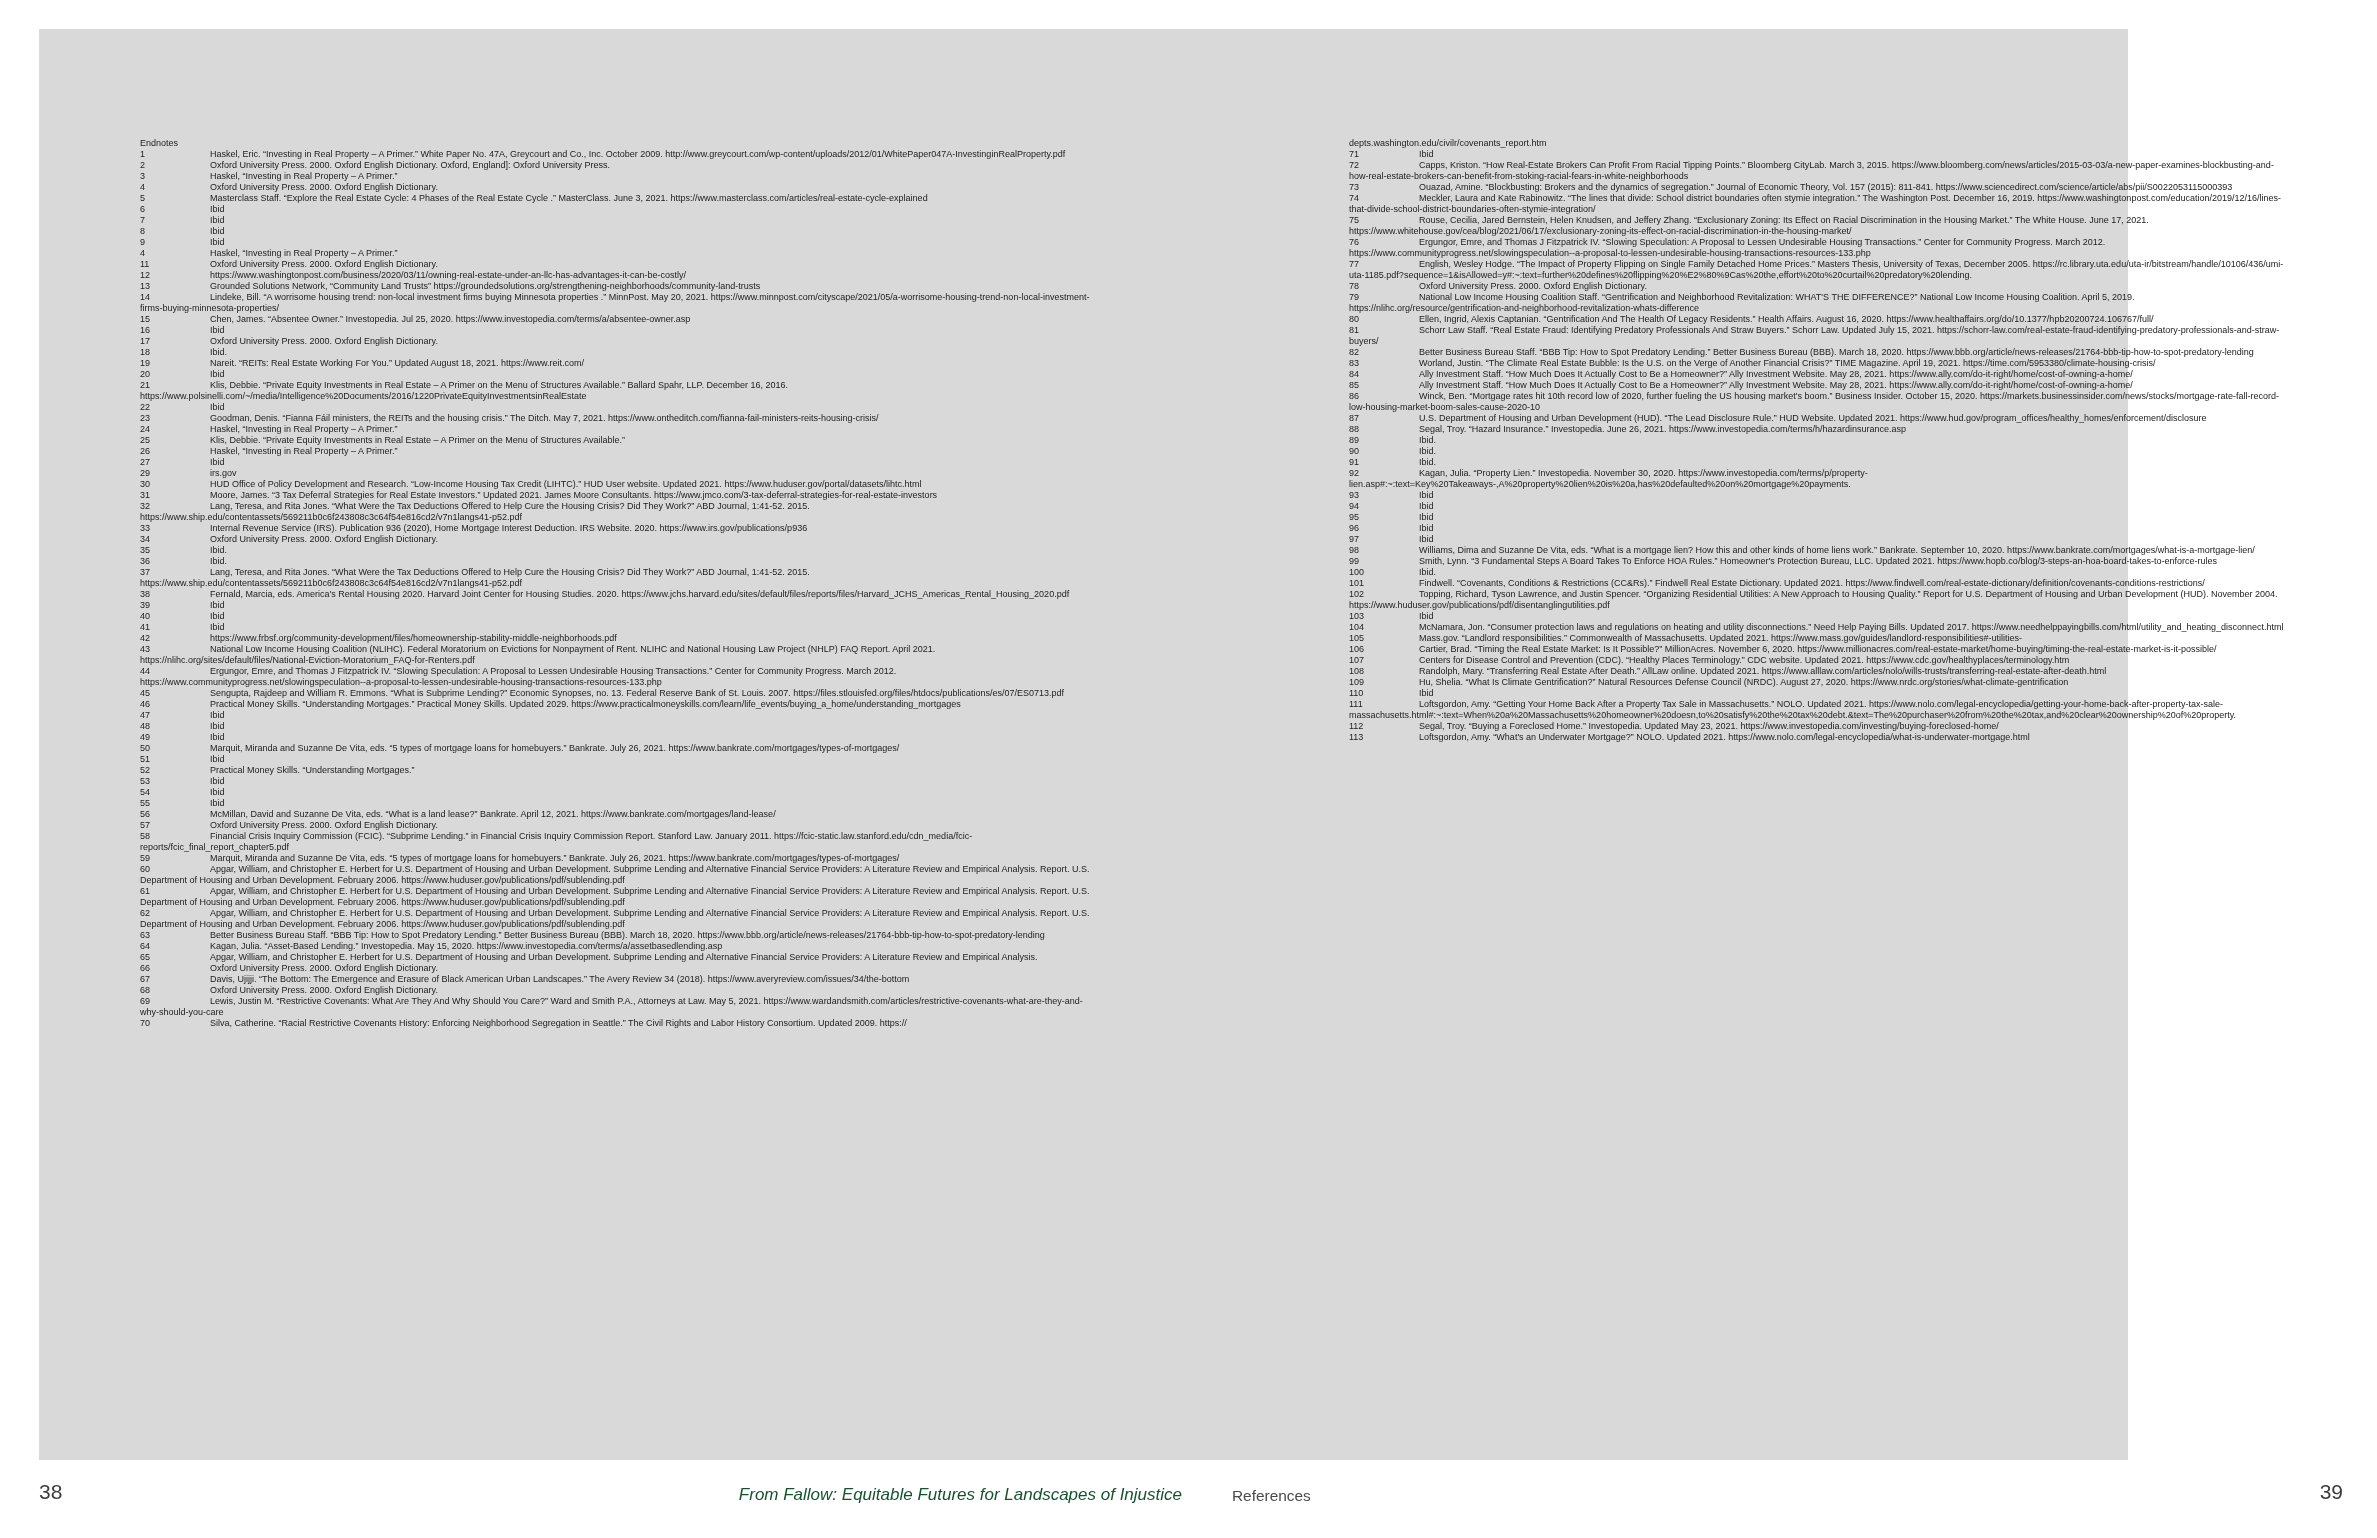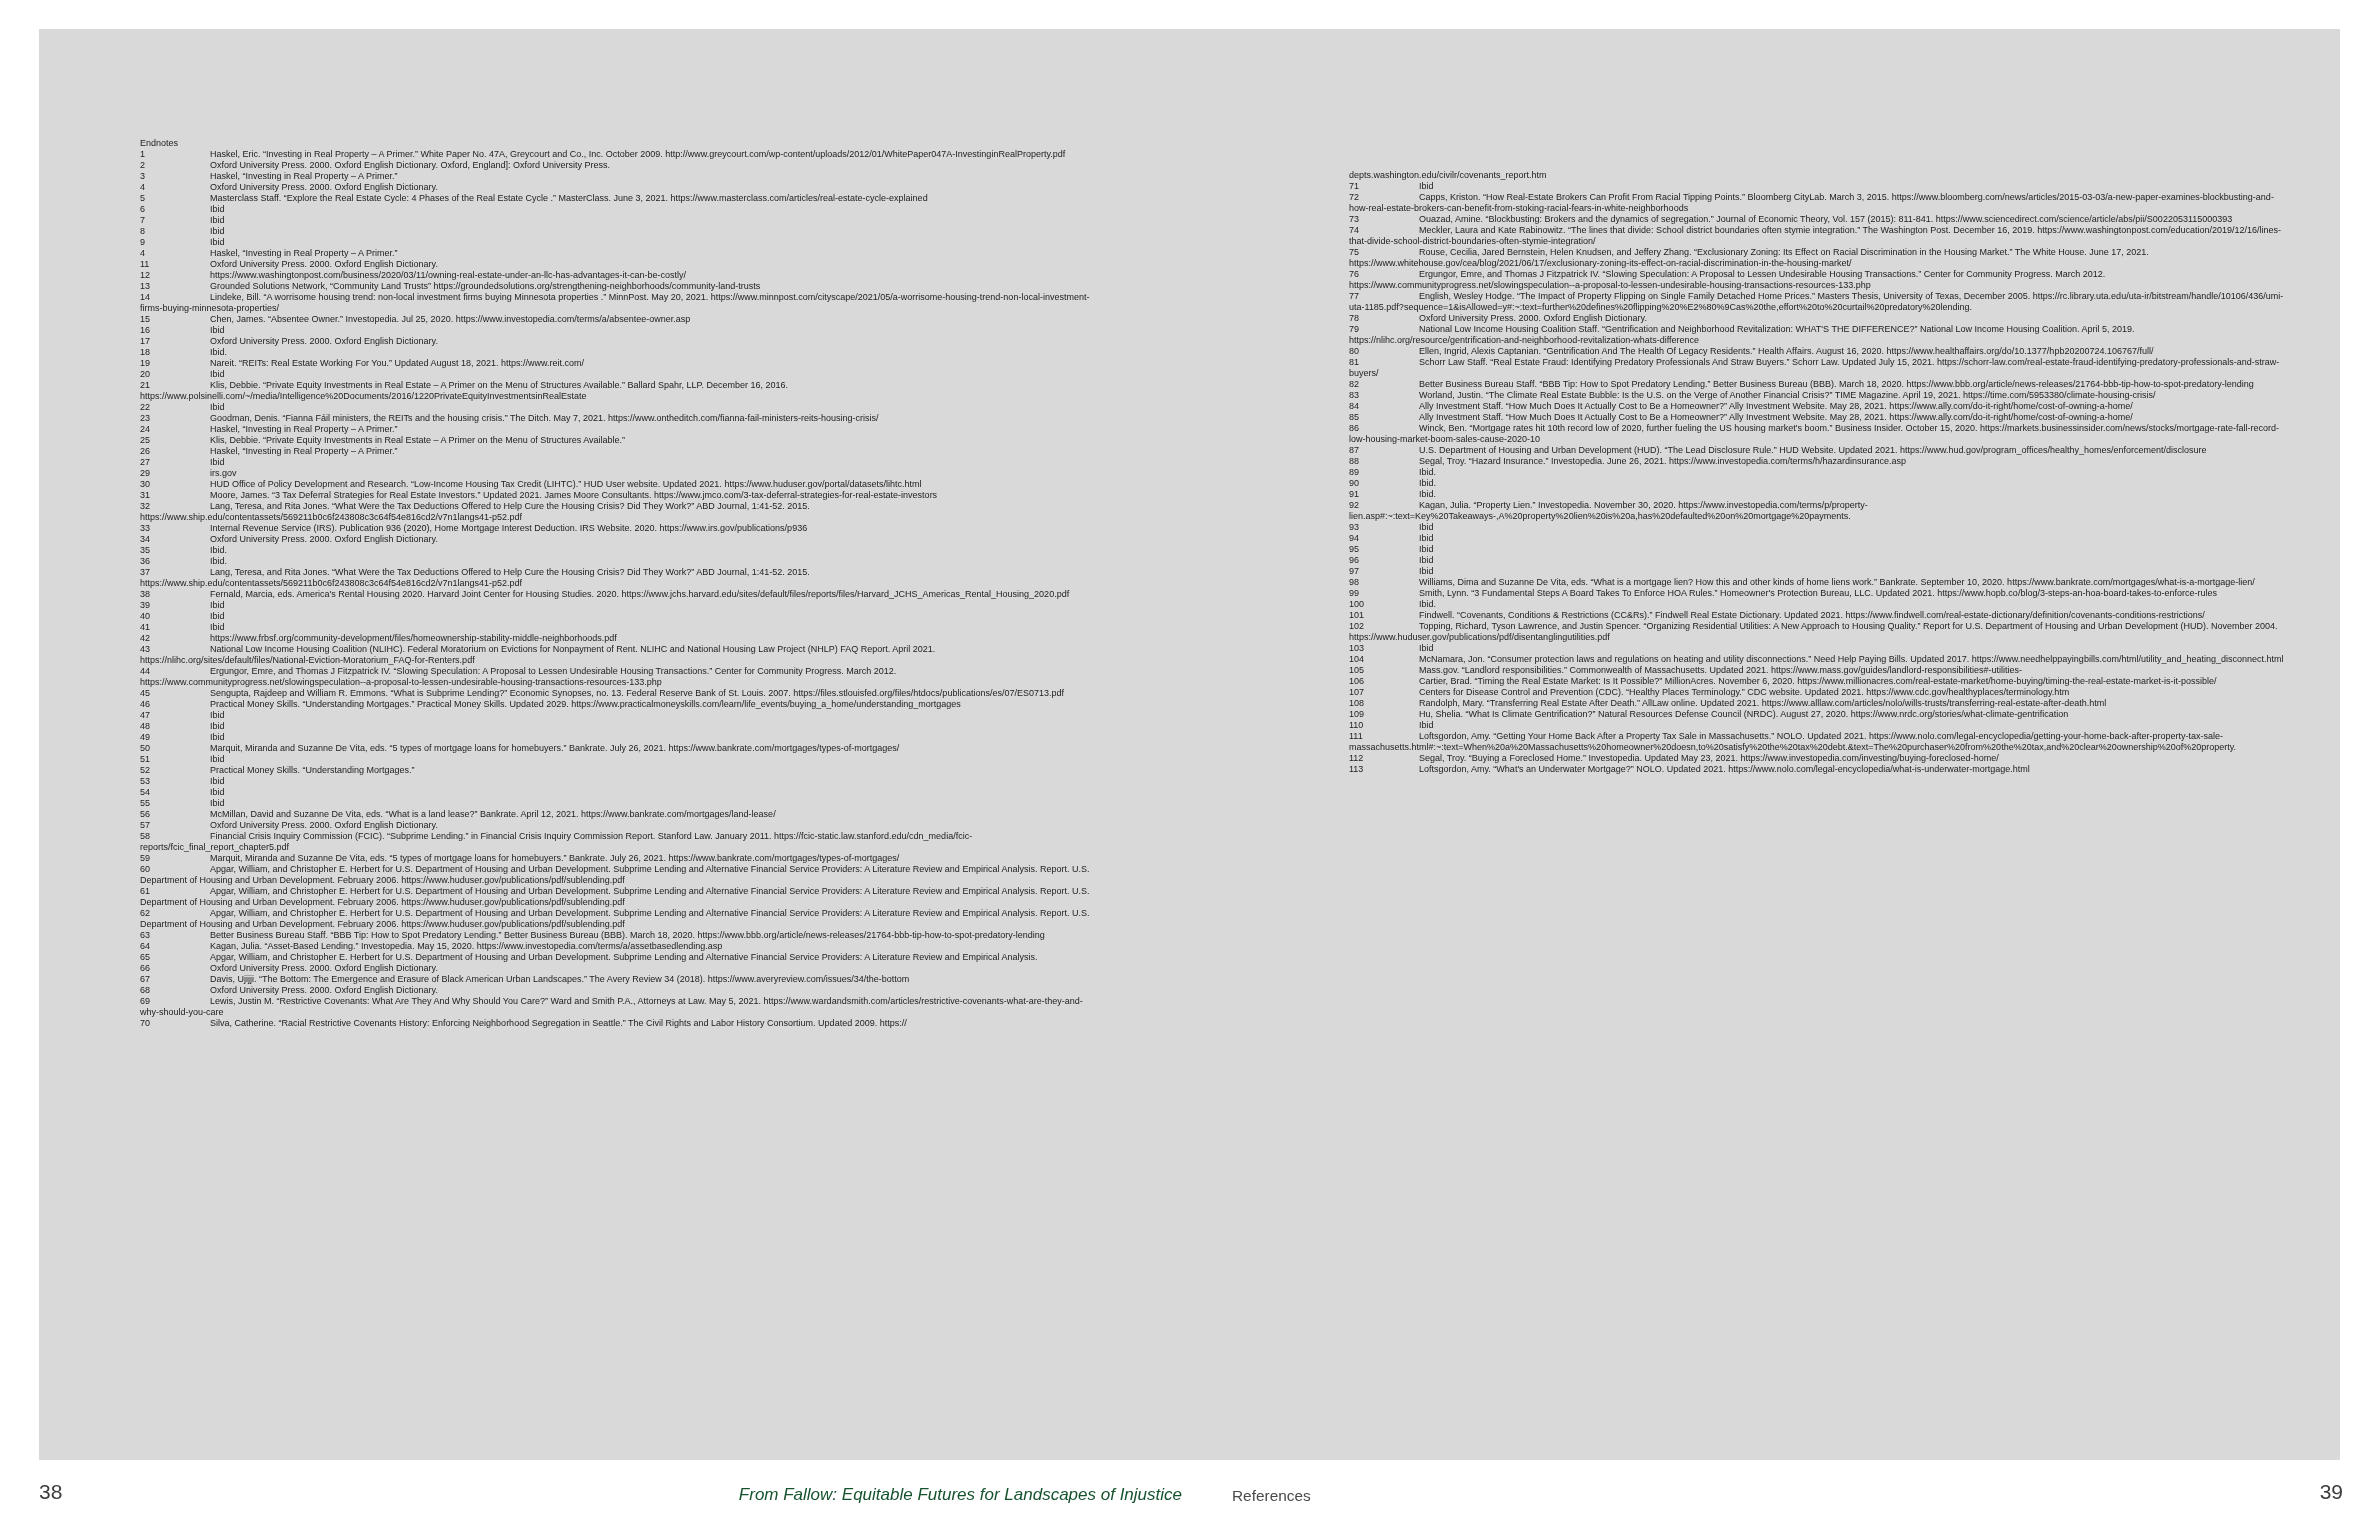--- a/index.html
+++ b/index.html
@@ -5,32 +5,32 @@
   html, body { margin: 0; padding: 0; }
   body {
     width: 2377px; height: 1538px;
     background: #ffffff;
     font-family: "Liberation Sans", sans-serif;
     position: relative;
     overflow: hidden;
   }
   .spread {
     position: absolute; left: 39px; top: 29px;
-    width: 2301px; height: 1431px;
+    width: 2089px; height: 1431px;
     background: #d9d9d9;
   }
   .col {
     position: absolute; top: 109px;
     font-size: 9px; line-height: 11px;
     color: #222222;
   }
   .col-left  { left: 101px;  width: 951px; }
   .col-right { left: 1310px; width: 940px; }
   .endnotes-heading { overflow-wrap: anywhere; }
-  .continuation     { overflow-wrap: anywhere; margin-top: 32px; }
+  .continuation     { overflow-wrap: anywhere; }
   .endnote          { overflow-wrap: anywhere; }
   .endnote-num { display: inline-block; width: 70px; vertical-align: top; }
   .footer-left-num {
     position: absolute; left: 39px; top: 1480px;
     font-size: 21px; color: #3c3c3c;
   }
   .footer-title {
     position: absolute; left: 0; top: 1485px; width: 1182px;
     text-align: right; font-size: 17px; font-style: italic; color: #14532d;
   }

